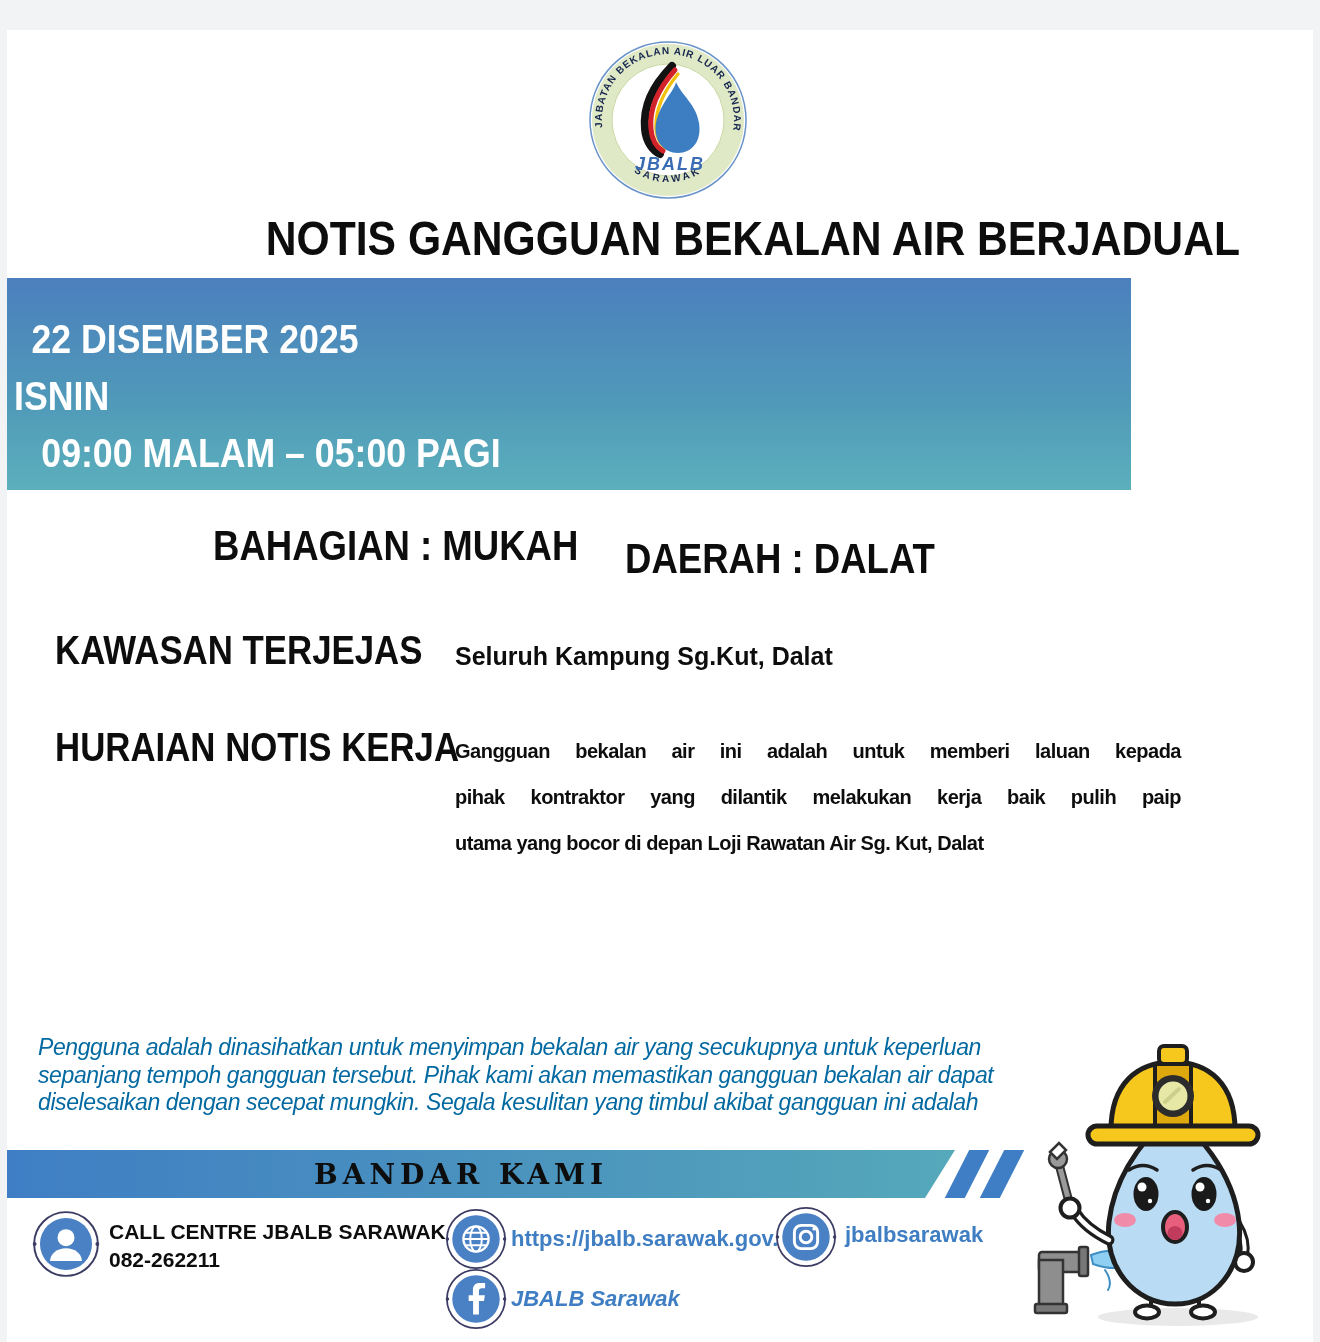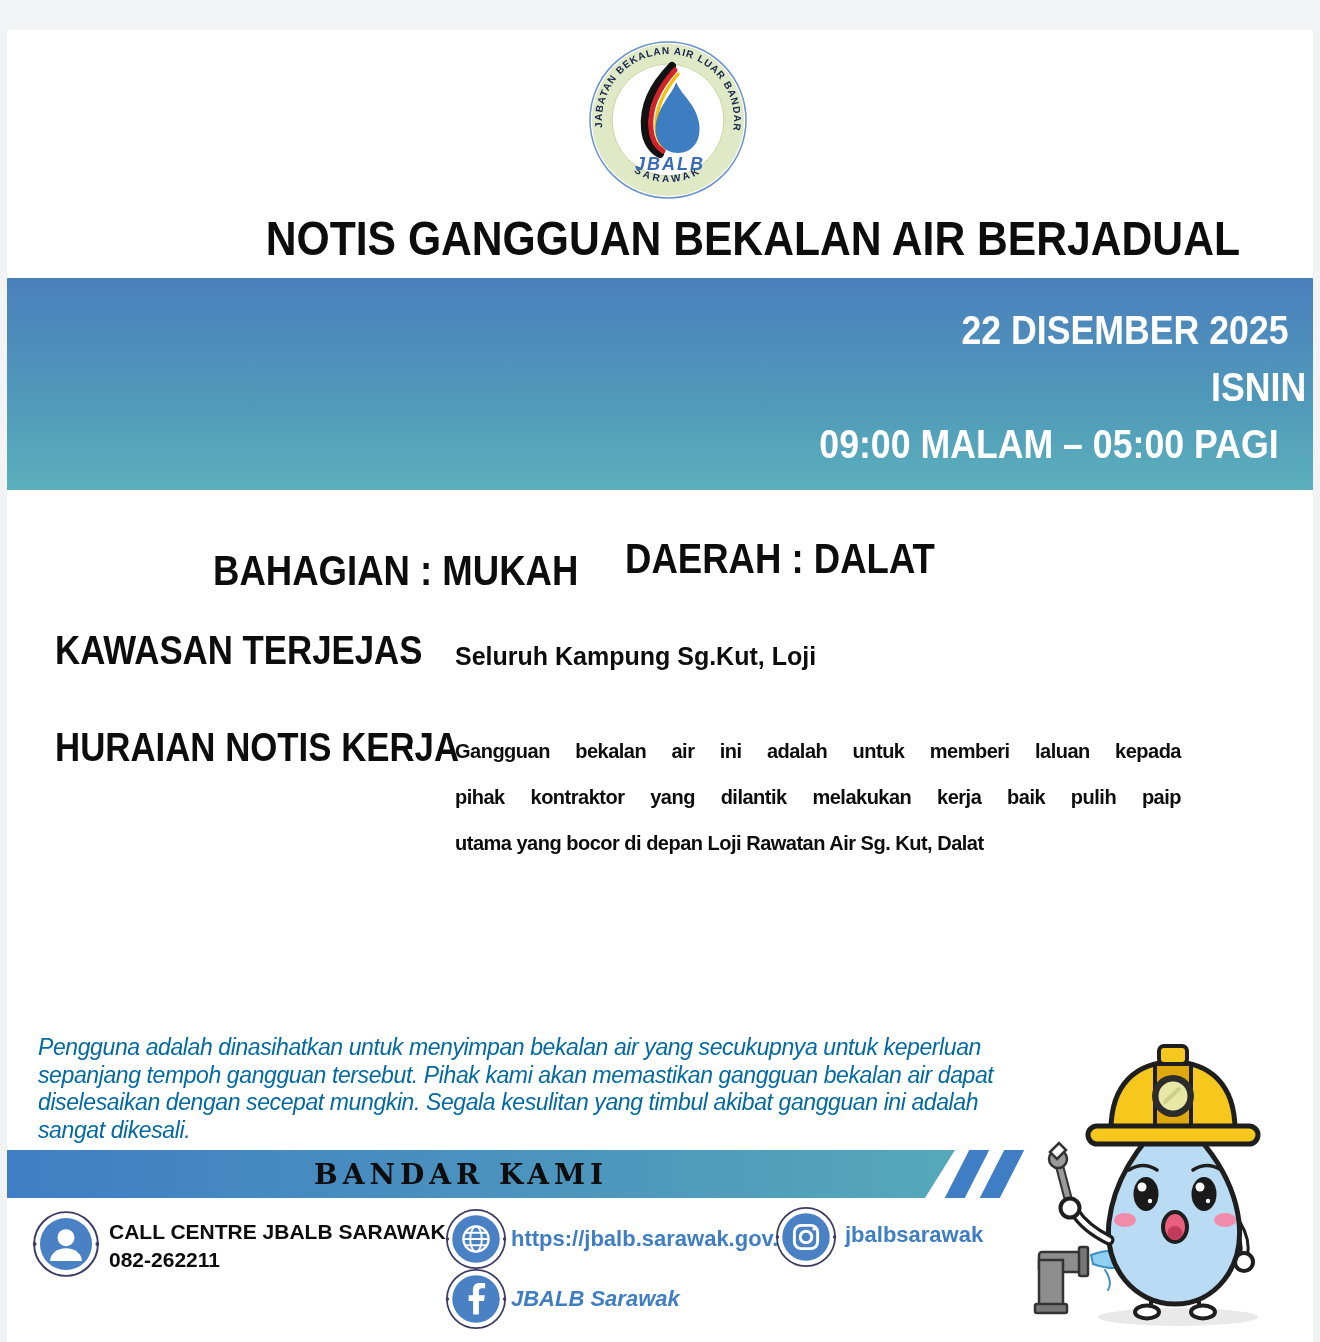--- a/index.html
+++ b/index.html
@@ -14,23 +14,23 @@
     background:#ffffff;border-bottom:3px solid #e3e4e5;
   }
   .abs{position:absolute;}
   .centerline{left:0;width:100%;text-align:right;}
   .cond{display:inline-block;transform:scaleX(0.87);transform-origin:center;white-space:nowrap;}
   .cond-l{display:inline-block;transform:scaleX(0.87);transform-origin:left center;white-space:nowrap;}
 
   .main-title{top:180px;font-size:49px;font-weight:bold;color:#0d0d0d;letter-spacing:0px;}
 
   .banner{
-    left:0;top:248px;width:1306px;height:212px;
+    left:0;top:248px;width:1124px;height:212px;
     background:linear-gradient(180deg,#4b80bd 0%,#509ab9 60%,#5cb0bc 100%);
-    color:#ffffff;text-align:right;padding-top:24px;box-sizing:border-box;
+    color:#ffffff;text-align:left;padding-top:33px;box-sizing:border-box;
   }
   .banner div{font-size:41px;font-weight:bold;line-height:57px;}
 
   .region-row span{font-size:42px;font-weight:bold;color:#0d0d0d;}
 
   .label{font-size:40px;font-weight:bold;color:#0d0d0d;}
   .colon{font-size:30px;font-weight:bold;color:#0d0d0d;}
   .value{font-size:25px;font-weight:bold;color:#0d0d0d;}
 
   .work-par{left:448px;top:698px;width:726px;}
@@ -92,45 +92,44 @@
     <span class="cond">NOTIS GANGGUAN BEKALAN AIR BERJADUAL</span>
   </div>
 
   <div class="abs banner">
     <div><span class="cond">22 DISEMBER 2025</span></div>
     <div><span class="cond">ISNIN</span></div>
     <div><span class="cond">09:00 MALAM – 05:00 PAGI</span></div>
   </div>
 
   <div class="region-row">
-    <span class="abs" style="left:206px;top:517px;"><span class="cond-l" style="font-size:42px;font-weight:bold;">BAHAGIAN : MUKAH</span></span>
+    <span class="abs" style="left:206px;top:492px;"><span class="cond-l" style="font-size:42px;font-weight:bold;">BAHAGIAN : MUKAH</span></span>
     <span class="abs" style="left:618px;top:505px;"><span class="cond-l" style="font-size:42px;font-weight:bold;">DAERAH : DALAT</span></span>
   </div>
 
   <div>
     <span class="abs label" style="left:48px;top:598px;"><span class="cond-l">KAWASAN TERJEJAS</span></span>
     <span class="abs colon" style="left:398px;top:606px;">:</span>
-    <span class="abs value" style="left:448px;top:612px;">Seluruh Kampung Sg.Kut, Loji</span>
+    <span class="abs value" style="left:448px;top:612px;">Seluruh Kampung Sg.Kut, Dalat</span>
   </div>
 
   <div>
     <span class="abs label" style="left:48px;top:695px;"><span class="cond-l">HURAIAN NOTIS KERJA</span></span>
     <span class="abs colon" style="left:398px;top:703px;">:</span>
     <div class="abs work-par">
       <div class="jline just">Gangguan bekalan air ini adalah untuk memberi laluan kepada</div>
       <div class="jline just">pihak kontraktor yang dilantik melakukan kerja baik pulih paip</div>
       <div class="jline">utama yang bocor di depan Loji Rawatan Air Sg. Kut, Dalat</div>
     </div>
   </div>
 
   <div class="abs advisory">
     <div>Pengguna adalah dinasihatkan untuk menyimpan bekalan air yang secukupnya untuk keperluan</div>
     <div>sepanjang tempoh gangguan tersebut. Pihak kami akan memastikan gangguan bekalan air dapat</div>
     <div>diselesaikan dengan secepat mungkin. Segala kesulitan yang timbul akibat gangguan ini adalah</div>
-    <div>sangat dikesali.</div>
   </div>
 
   <div class="abs contact-banner">
     <span class="cb-text">BANDAR KAMI</span>
   </div>
   <div class="abs stripe" style="left:950px;"></div>
   <div class="abs stripe" style="left:985px;"></div>
 
   <svg class="abs" style="left:25px;top:1180px;" width="68" height="68" viewBox="0 0 64 64">
     <circle cx="32" cy="32" r="30" fill="#ffffff" stroke="#3b3b63" stroke-width="1.8"></circle>

